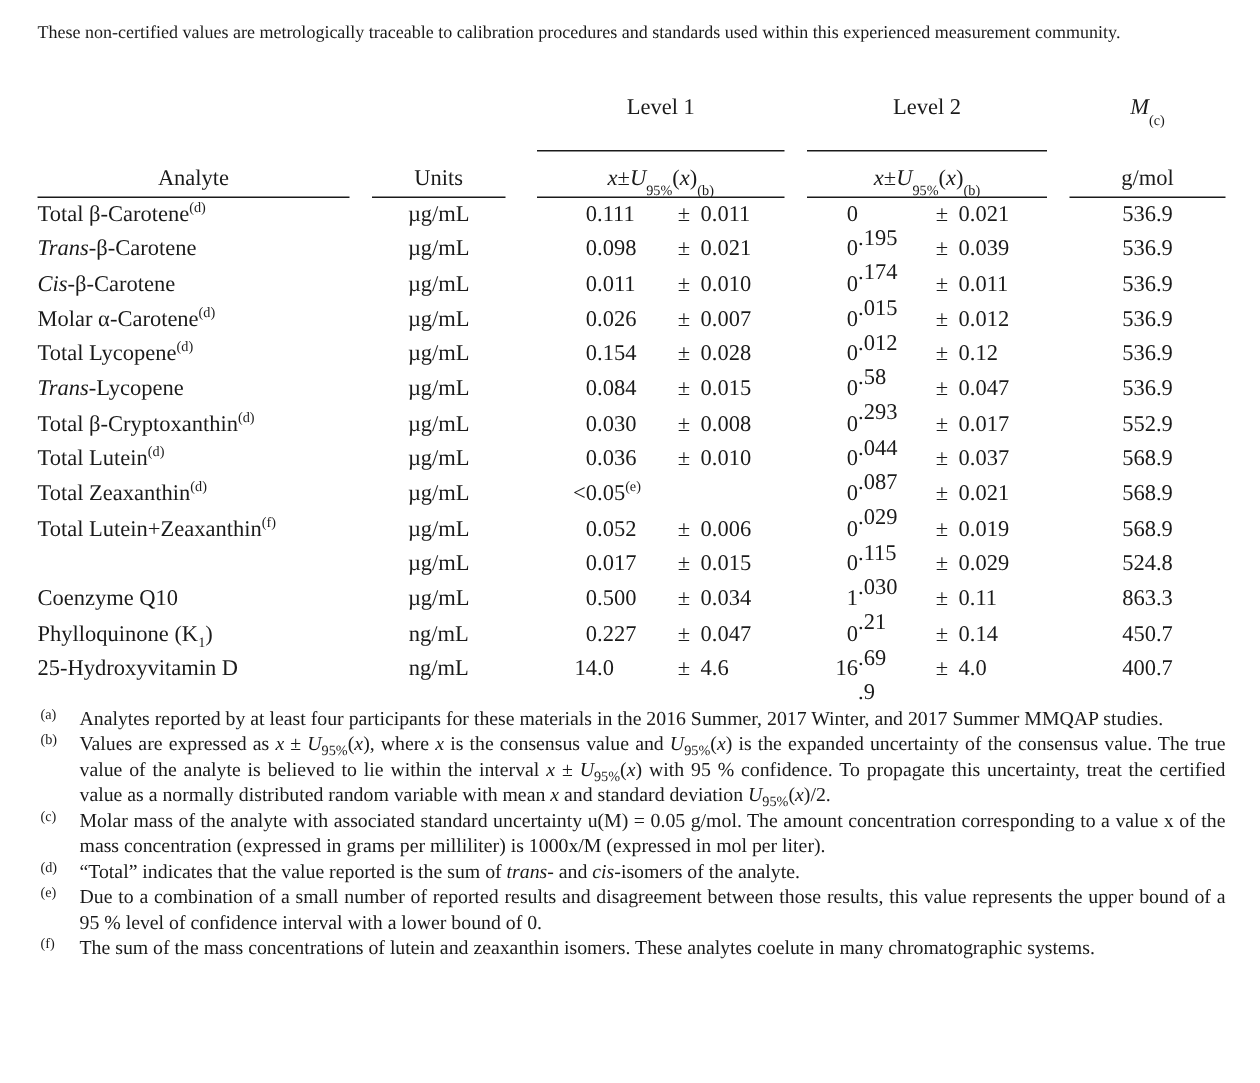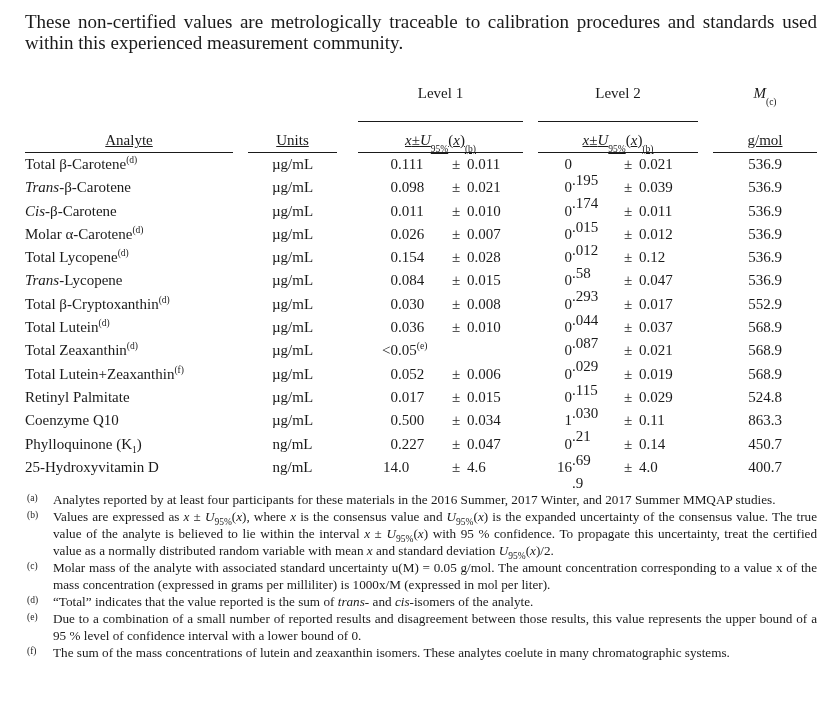--- a/index.html
+++ b/index.html
@@ -1,29 +1,29 @@
 <!DOCTYPE html>
 <html><head>
 <meta charset="utf-8">
 <style>
   html,body{margin:0;padding:0;background:#fff;}
   body{width:840px;height:722px;color:#1a1a1a;font-family:"Liberation Serif","DejaVu Serif",serif;}
   .page{padding:8px 23px 0 25px;}
   .title{font-size:15px;font-weight:bold;text-align:center;line-height:20px;}
-  .intro{font-size:19px;line-height:21px;text-align:justify;margin:3px 0 0 0;}
+  .intro{font-size:12px;line-height:21px;text-align:justify;margin:3px 0 0 0;}
   .table-wrap{margin-top:25px;}
   .trow{display:grid;grid-template-columns:208px 15px 89px 21px 165px 15px 160px 15px 104px;}
   .c-analyte{grid-column:1;}
   .c-units{grid-column:3;text-align:center;}
   .c-l1{grid-column:5;}
   .c-l2{grid-column:7;}
   .c-m{grid-column:9;text-align:center;}
   .hA .cell{height:24px;display:flex;align-items:flex-end;justify-content:center;padding-bottom:19px;font-size:15px;}
   .hA .c-l1,.hA .c-l2{border-bottom:1.4px solid #1a1a1a;}
-  .hB .cell{height:27px;display:flex;align-items:flex-end;justify-content:center;padding-bottom:3px;font-size:15px;border-bottom:1.4px solid #1a1a1a;text-decoration:underline;}
+  .hB .cell{height:27px;display:flex;align-items:flex-end;justify-content:center;padding-bottom:3px;font-size:15px;border-bottom:1.4px solid #1a1a1a;}
   .vrow .cell{height:23.3px;line-height:23.3px;font-size:15px;}
   .vrow .c-l1,.vrow .c-l2{display:flex;}
   .vc-int{text-align:right;}
   .c-l1 .vc-int{width:40px;}
   .c-l1 .vc-frac{width:50px;}
   .c-l2 .vc-int{width:34px;}
   .c-l2 .vc-frac{width:48px;margin-top:16px;}
   .vc-pm{width:16px;text-align:center;}
   .vc-unc{flex:1;padding-left:3px;}
   sup{font-size:9.5px;vertical-align:super;line-height:0;}
@@ -239,21 +239,20 @@
           </div>
           <div class="cell c-l2">
             <span class="vc-int">0</span>
             <span class="vc-frac">.115</span>
             <span class="vc-pm">±</span>
             <span class="vc-unc">0.019</span>
           </div>
           <div class="cell c-m">568.9</div>
         </div>
         <div class="trow vrow">
-          <div class="cell c-analyte"><span>Retinyl Palmitate</span></div>
           <div class="cell c-units">µg/mL</div>
           <div class="cell c-l1">
             <span class="vc-int">0</span>
             <span class="vc-frac">.017</span>
             <span class="vc-pm">±</span>
             <span class="vc-unc">0.015</span>
           </div>
           <div class="cell c-l2">
             <span class="vc-int">0</span>
             <span class="vc-frac">.030</span>

